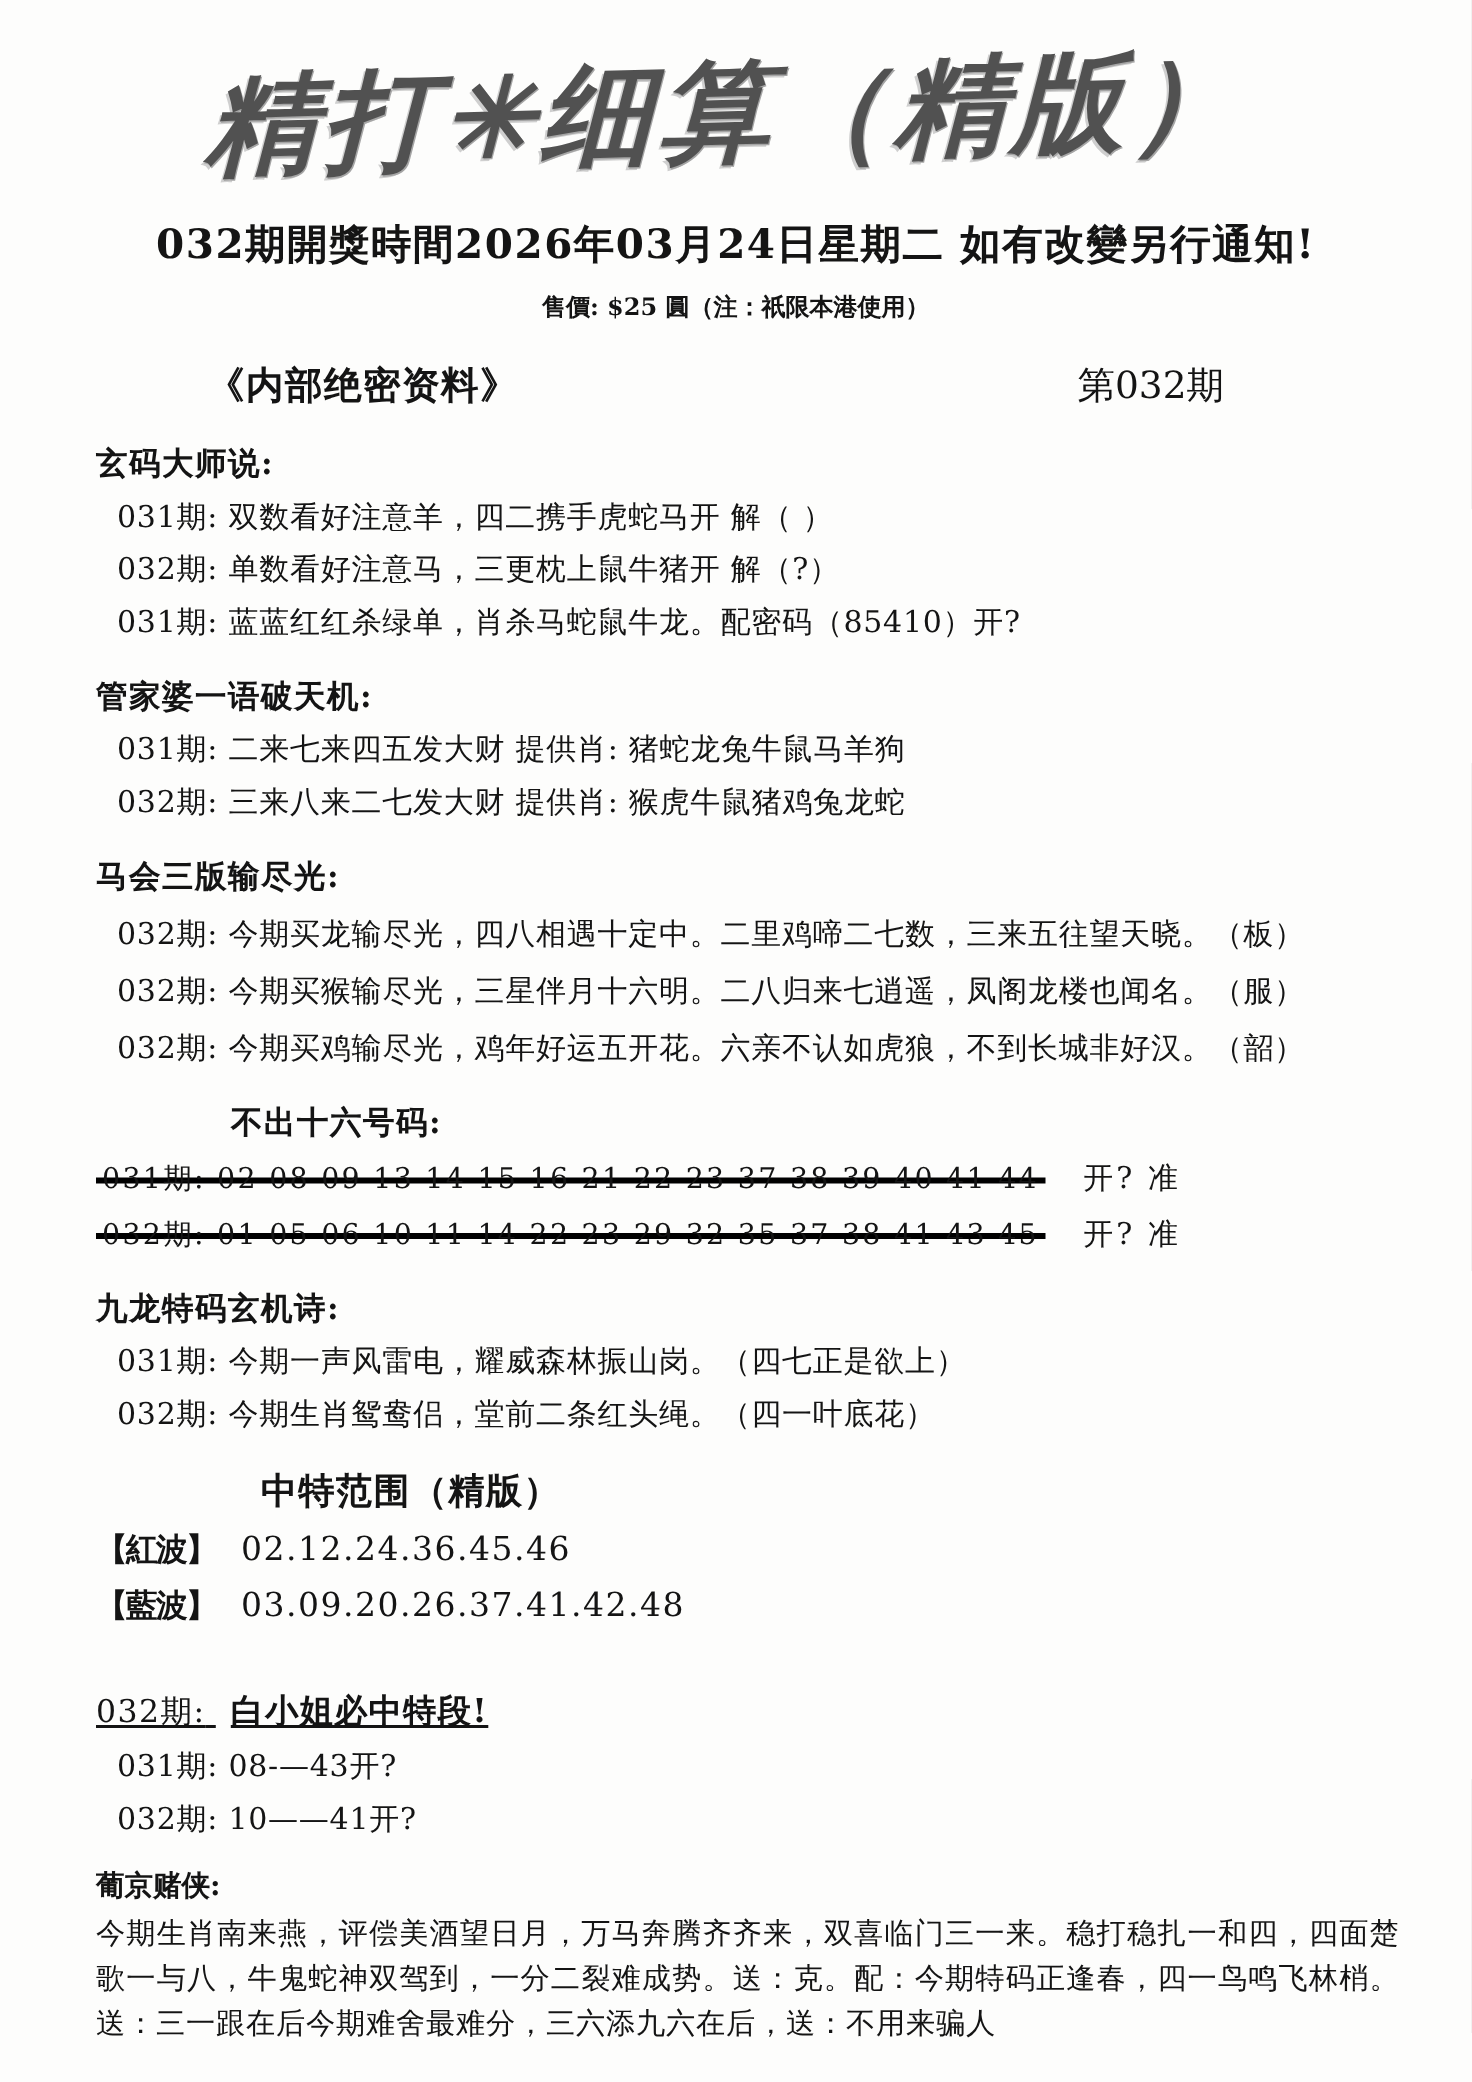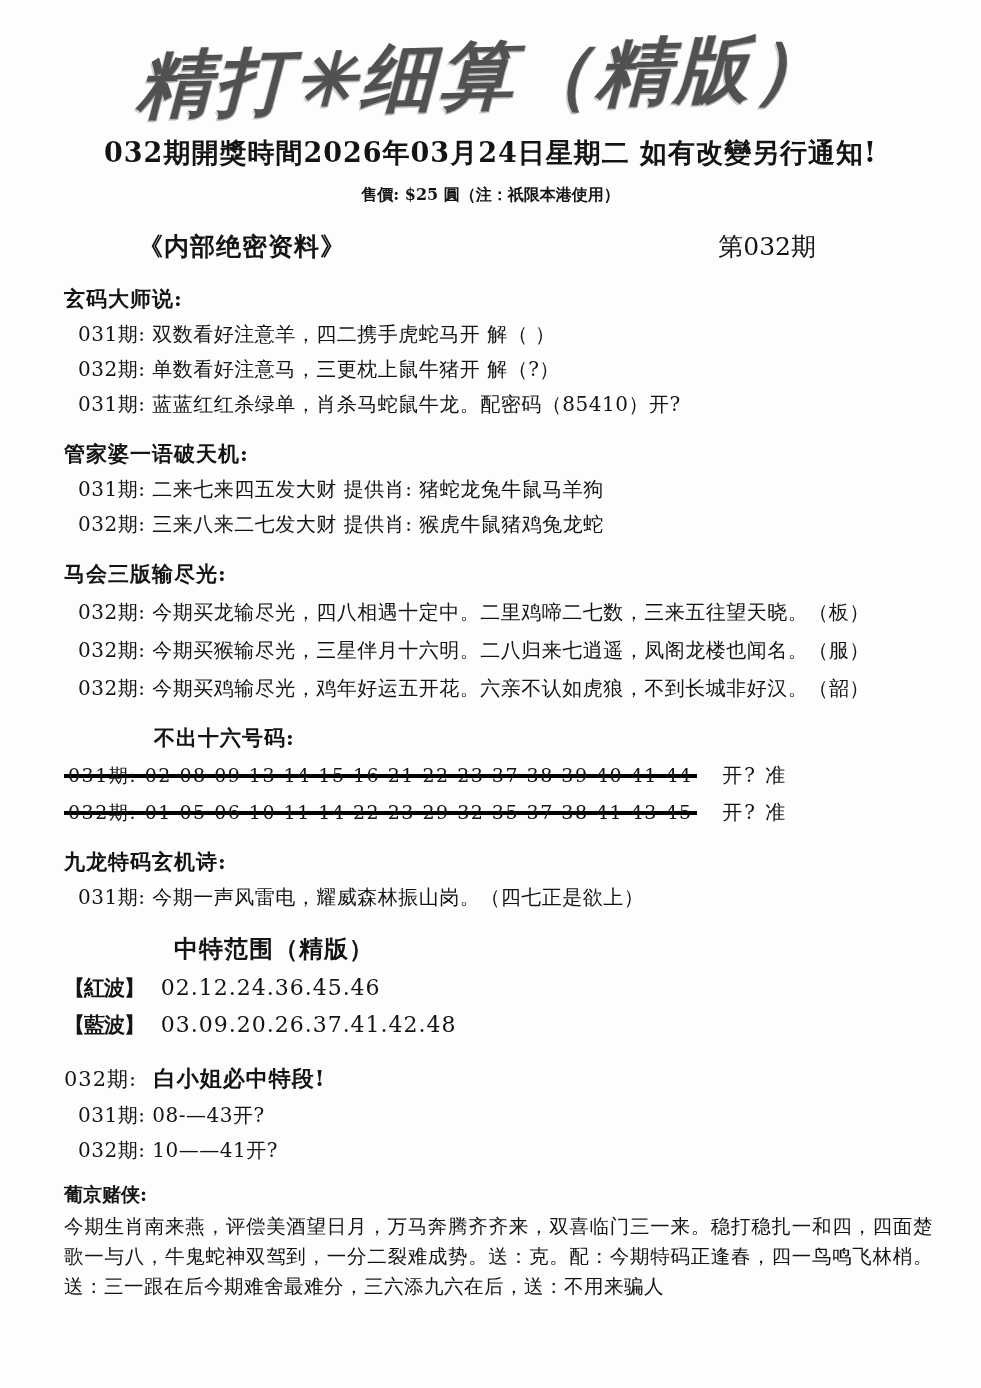--- a/index.html
+++ b/index.html
@@ -22,21 +22,21 @@
     font-size:74px;
     font-weight:700;
     letter-spacing:4px;
     color:#3a3a3a;
     transform:skewX(-16deg) rotate(-1.5deg);
     text-shadow:1px 1px 0 #9a9a9a, -1px 2px 0 #c9c9c9;
     opacity:.88;
     white-space:nowrap;
   }
   .draw-notice {
-    margin-top:1px;
+    margin-top:11px;
     text-align:center;
     font-size:27px;
     font-weight:700;
     letter-spacing:1px;
   }
   .price-note {
     margin-top:14px;
     text-align:center;
     font-size:16px;
     font-weight:700;
@@ -73,21 +73,21 @@
     background-image:linear-gradient(#000,#000);
     background-size:100% 4px;
     background-position:0 54%;
     background-repeat:no-repeat;
     padding:0 4px;
   }
   .struck-suffix { margin-left:18px; font-size:20px; letter-spacing:2px; }
   .wave-row { margin-top:9px; font-size:21px; white-space:nowrap; }
   .wave-label { font-weight:700; letter-spacing:-1px; }
   .wave-nums { margin-left:10px; font-size:22px; letter-spacing:1px; }
-  .bxj-head { margin-top:25px; font-size:21px; }
+  .bxj-head { margin-top:42px; font-size:21px;text-decoration:underline; }
   .bxj-head .bxj-prefix { font-weight:400; letter-spacing:1px; }
   .bxj-head .bxj-title { font-weight:700; font-size:22px; margin-left:10px; letter-spacing:1px; }
   .pj-title { font-size:19px; font-weight:700; margin-top:18px; }
   .pj-body {
     font-size:19.5px;
     line-height:30px;
     margin-top:4px;
     margin-right:8px;
     text-align:justify;
     letter-spacing:.5px;
@@ -138,20 +138,21 @@
     </div>
     <div class="struck-row">
       <span class="struck">032期: 01 05 06 10 11 14 22 23 29 32 35 37 38 41 43 45</span>
       <span class="struck-suffix">开? 准</span>
     </div>
   </div>
 
   <div class="section">
     <div class="sec-title">九龙特码玄机诗:</div>
     <div class="sec-line">031期: 今期一声风雷电，耀威森林振山岗。（四七正是欲上）</div>
+    <div class="sec-line">032期: 今期生肖鸳鸯侣，堂前二条红头绳。（四一叶底花）</div>
   </div>
 
   <div class="section">
     <div class="sec-title center-title">中特范围（精版）</div>
     <div class="wave-row">
       <span class="wave-label">【紅波】</span>
       <span class="wave-nums">02.12.24.36.45.46</span>
     </div>
     <div class="wave-row">
       <span class="wave-label">【藍波】</span>

